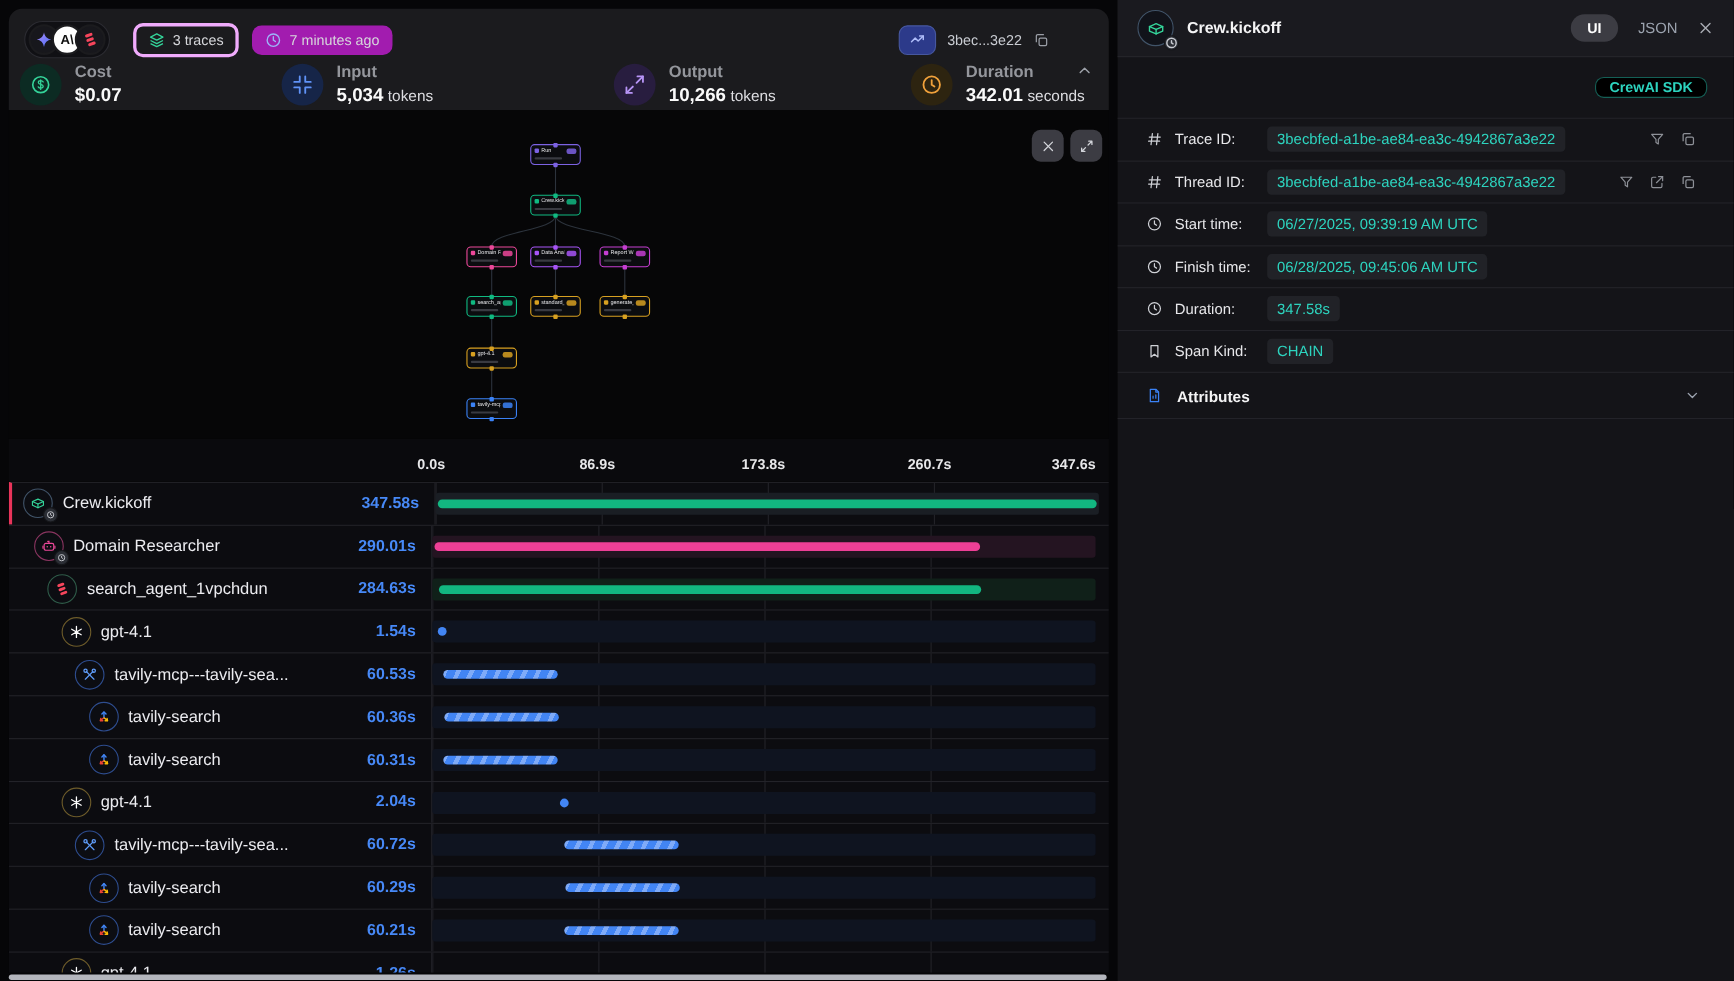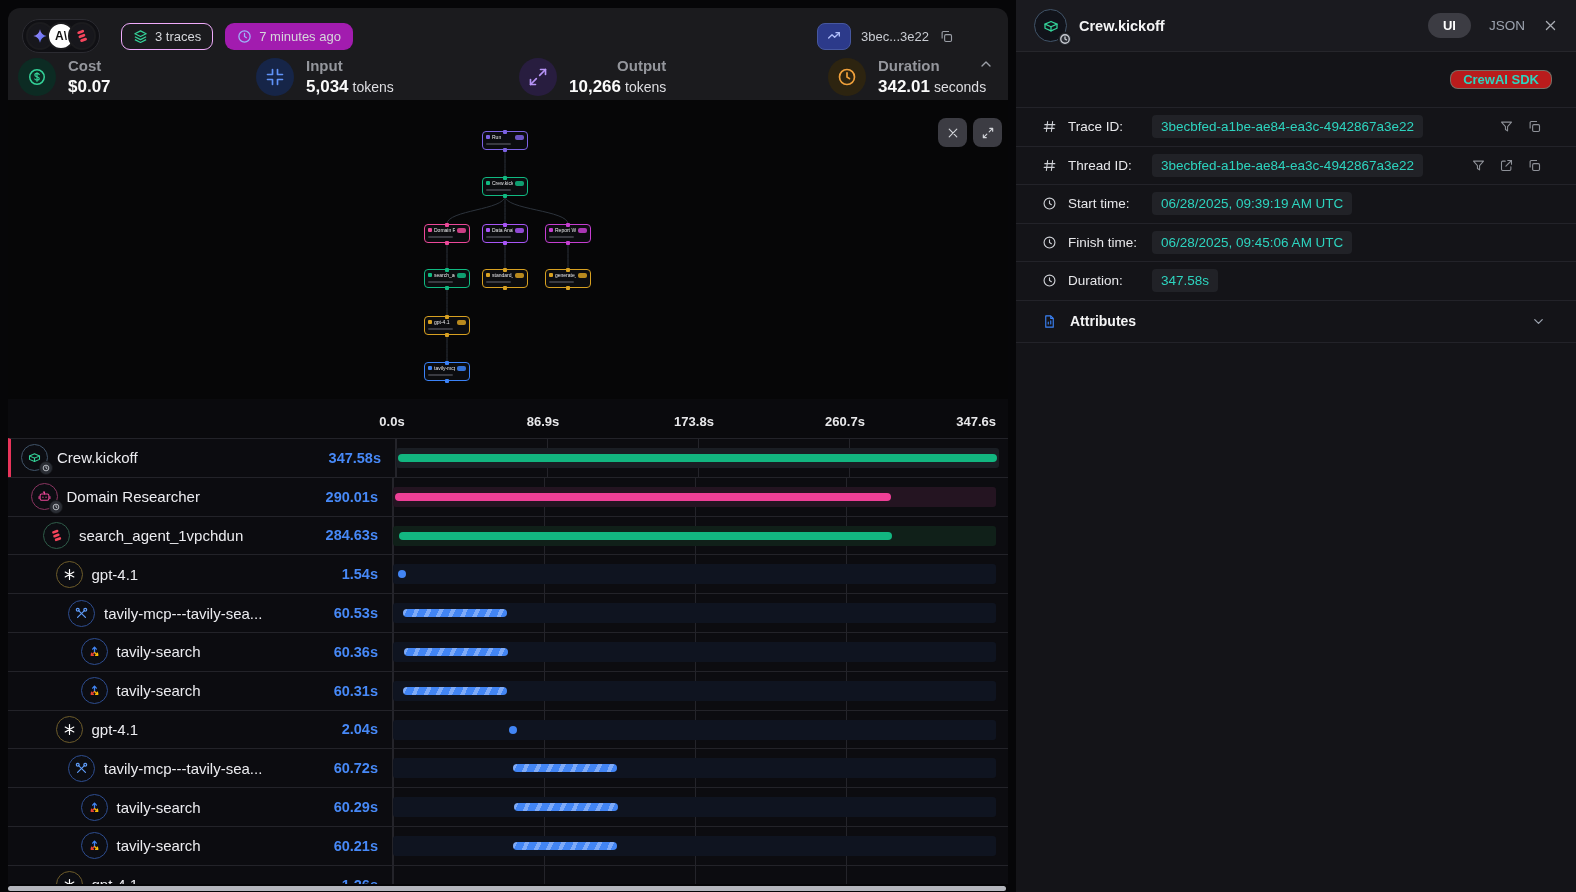--- a/index.html
+++ b/index.html
@@ -10,21 +10,21 @@
   .left-panel{position:absolute;left:8px;top:8px;width:1000px;height:884px;}
   .lp-header{position:absolute;left:0;top:0;width:100%;height:92px;background:#1b1b1e;border-radius:12px 12px 0 0;}
   .lp-topbar{position:absolute;top:10px;left:14px;right:14px;height:36px;display:flex;align-items:center;}
   .av-capsule{display:flex;align-items:center;padding:2px 3px;border:1px solid #2b2b31;border-radius:999px;background:#101014;}
   .av{width:28px;height:28px;border-radius:50%;margin-left:-7px;border:2px solid #1b1b1e;display:flex;align-items:center;justify-content:center;background:#17171c;}
   .av:first-child{margin-left:0;}
   .av svg{width:16px;height:16px;}
   .av.white{background:#fff;color:#101010;font-weight:bold;font-size:12px;}
   .badge{display:flex;align-items:center;gap:7px;border-radius:9px;padding:5px 11px;font-size:13px;color:#d6d7db;margin-left:12px;white-space:nowrap;}
   .badge svg{width:15px;height:15px;}
-  .badge.outline{border:1px solid #f0abfc;background:transparent;margin-left:21px;}
+  .badge.outline{border:3px solid #f0abfc;background:transparent;margin-left:21px;}
   .badge.filled{background:#a21caf;border:1px solid transparent;}
   .tb-right{margin-left:auto;margin-right:40px;display:flex;align-items:center;gap:10px;}
   .trend-btn{width:34px;height:27px;border-radius:8px;background:#2c3a8a;border:1px solid #46579f;display:flex;align-items:center;justify-content:center;}
   .trend-btn svg{width:16px;height:16px;}
   .tshort{font-size:13px;color:#c9ccd2;}
   .icon-btn{color:#9a9ea6;display:flex;align-items:center;justify-content:center;}
   .icon-btn svg{width:15px;height:15px;}
   .metric{position:absolute;top:44px;display:flex;gap:12px;align-items:center;height:50px;}
   .micon{width:38px;height:38px;border-radius:50%;display:flex;align-items:center;justify-content:center;}
   .micon svg{width:20px;height:20px;}
@@ -75,21 +75,21 @@
   .rp-header{height:52px;border-bottom:1px solid #26262b;background:#1a1a1f;display:flex;align-items:center;padding:0 18px;}
   .rp-avatar{width:33px;height:33px;border-radius:50%;background:#11131a;border:1.5px solid #415469;display:flex;align-items:center;justify-content:center;position:relative;flex:none;}
   .rp-avatar svg{width:18px;height:18px;}
   .rp-title{font-size:14.5px;font-weight:bold;color:#f4f4f5;margin-left:12px;}
   .rp-right{margin-left:auto;display:flex;align-items:center;}
   .pill-ui{background:#3c3c43;border-radius:999px;padding:5px 15px;font-size:13px;font-weight:bold;color:#fff;}
   .tab-json{font-size:13.5px;color:#9ca3af;margin-left:18px;}
   .x-close{margin-left:18px;color:#aaadb4;}
   .x-close svg{width:15px;height:15px;}
   .sdk-row{height:56px;display:flex;align-items:center;justify-content:flex-end;padding-right:24px;border-bottom:1px solid #232329;}
-  .sdk-badge{color:#2dd4bf;border:1px solid rgba(45,212,191,.45);background:#b91c1c;border-radius:8px;padding:1px 12px;font-size:13px;font-weight:bold;}
+  .sdk-badge{color:#2dd4bf;border:1px solid rgba(45,212,191,.45);background:#000000;border-radius:8px;padding:1px 12px;font-size:13px;font-weight:bold;}
   .frow{display:flex;align-items:center;height:38.5px;border-bottom:1px solid #232329;padding-left:26px;padding-right:34px;}
   .ficon{width:22px;color:#cfd1d6;display:flex;align-items:center;}
   .ficon svg{width:15px;height:15px;}
   .flabel{width:76px;font-size:13.5px;color:#e7e7ea;margin-left:4px;white-space:nowrap;}
   .fvalue{background:#212227;color:#2dd4bf;font-size:13.5px;padding:4px 9px;border-radius:4px;white-space:nowrap;margin-left:8px;}
   .factions{margin-left:auto;display:flex;gap:13px;color:#8e9198;}
   .factions span{display:flex;}
   .factions svg{width:15px;height:15px;}
   .attr-row{display:flex;align-items:center;height:42px;border-bottom:1px solid #232329;padding-left:26px;padding-right:30px;}
   .attr-row .ficon{color:#3b82f6;}
@@ -180,21 +180,21 @@
             <path d="M15 3v6h6"></path>
             <path d="M9 21v-6H3"></path>
             <path d="M15 21v-6h6"></path>
           </svg>
         </span>
       <span>
           <div class="mlabel">Input</div>
         <div><span class="mvalue">5,034</span><span class="munit">tokens</span></div>
         </span>
     </div>
-    <div class="metric" style="left:511px;text-align:right;">
+    <div class="metric" style="left:550px;">
       <span class="micon" style="background:#281d3f;">
           <svg viewBox="0 0 24 24" fill="none" stroke="#b794f6" stroke-width="2" stroke-linecap="round" stroke-linejoin="round">
             <path d="M15 3h6v6"></path>
             <path d="M9 21H3v-6"></path>
             <path d="M21 3l-7 7"></path>
             <path d="M3 21l7-7"></path>
           </svg>
         </span>
       <span>
           <div class="mlabel">Output</div>
@@ -667,21 +667,21 @@
         </span>
       </div>
       <div class="frow">
         <span class="ficon">
           <svg viewBox="0 0 24 24" fill="none" stroke="currentColor" stroke-width="1.8">
             <circle cx="12" cy="12" r="8.7"></circle>
             <path d="M12 7.5V12l3 2" stroke-linecap="round"></path>
           </svg>
         </span>
         <span class="flabel">Start time:</span>
-        <span class="fvalue">06/28/2025, 09:39:19 AM UTC</span>
+        <span class="fvalue">06/27/2025, 09:39:19 AM UTC</span>
         <span class="factions"></span>
       </div>
       <div class="frow">
         <span class="ficon">
           <svg viewBox="0 0 24 24" fill="none" stroke="currentColor" stroke-width="1.8">
             <circle cx="12" cy="12" r="8.7"></circle>
             <path d="M12 7.5V12l3 2" stroke-linecap="round"></path>
           </svg>
         </span>
         <span class="flabel">Finish time:</span>
@@ -690,20 +690,30 @@
       </div>
       <div class="frow">
         <span class="ficon">
           <svg viewBox="0 0 24 24" fill="none" stroke="currentColor" stroke-width="1.8">
             <circle cx="12" cy="12" r="8.7"></circle>
             <path d="M12 7.5V12l3 2" stroke-linecap="round"></path>
           </svg>
         </span>
         <span class="flabel">Duration:</span>
         <span class="fvalue">347.58s</span>
+        <span class="factions"></span>
+      </div>
+      <div class="frow">
+        <span class="ficon">
+          <svg viewBox="0 0 24 24" fill="none" stroke="currentColor" stroke-width="1.8" stroke-linejoin="round">
+            <path d="M7 3.5h10V20l-5-3.8L7 20z"></path>
+          </svg>
+        </span>
+        <span class="flabel">Span Kind:</span>
+        <span class="fvalue">CHAIN</span>
         <span class="factions"></span>
       </div>
     </div>
   <div class="attr-row">
     <span class="ficon">
         <svg viewBox="0 0 24 24" fill="none" stroke="#3b82f6" stroke-width="1.8" stroke-linejoin="round">
           <path d="M6 3h8l4 4v14H6z"></path>
           <path d="M14 3v4h4"></path>
           <path d="M10 13v3M14 11v5" stroke-linecap="round"></path>
         </svg>

